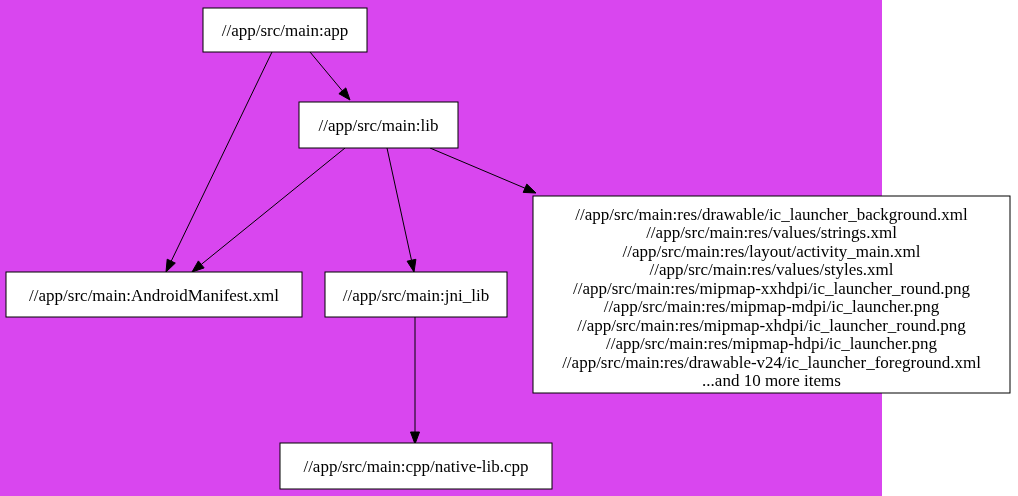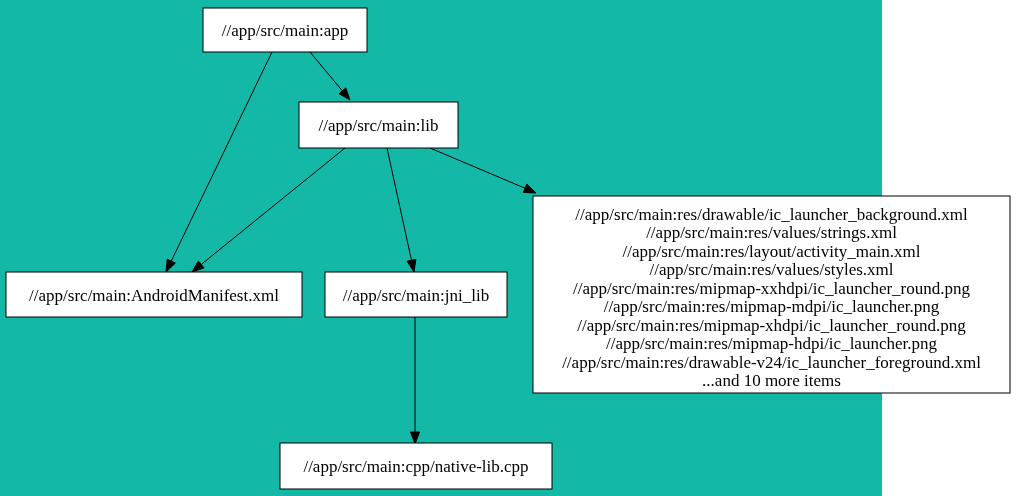--- a/index.html
+++ b/index.html
@@ -4,21 +4,21 @@
 <style>
   html, body {
     margin: 0;
     padding: 0;
     background: #ffffff;
   }
   .canvas {
     position: relative;
     width: 882px;
     height: 496px;
-    background: #14b8a6;
+    background: #d946ef;
     font-family: "Liberation Serif", serif;
   }
   svg { display: block; }
   .node-box {
     fill: #ffffff;
     stroke: #000000;
     stroke-width: 1;
   }
   .node-label {
     fill: #000000;

